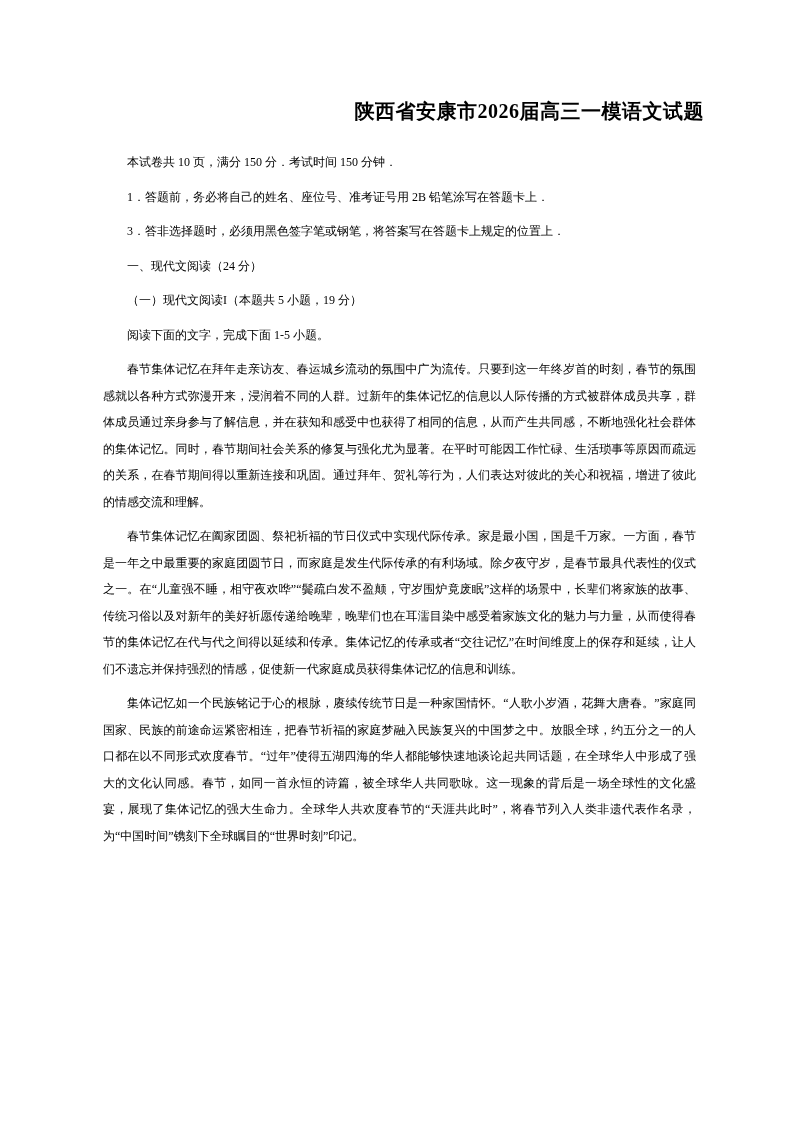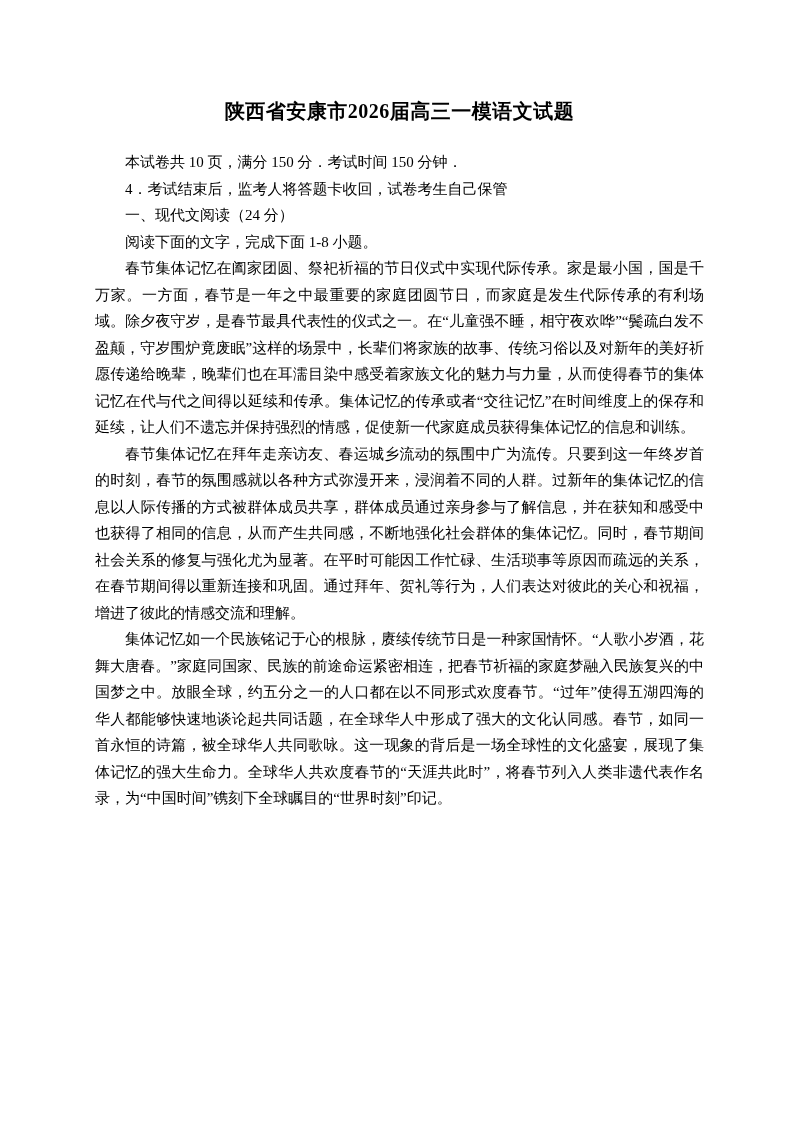--- a/index.html
+++ b/index.html
@@ -13,44 +13,46 @@
     height: 1123px;
     background: #ffffff;
     box-sizing: border-box;
     padding: 98px 90px 40px 95px;
     overflow: hidden;
     font-family: "Liberation Serif", "DejaVu Serif", serif;
     color: #000000;
   }
   .doc-title {
     margin: 0 0 24px 0;
-    text-align: center;
+    text-align: right;
     font-size: 20px;
     font-weight: bold;
     letter-spacing: 0.5px;
     font-family: "Liberation Serif", "DejaVu Serif", serif;
   }
   .para {
-    margin: 0;
-    font-size: 15px;
+    margin: 8px;
+    font-size: 12px;
     line-height: 26.5px;
     text-align: justify;
     text-indent: 2em;
     word-break: break-all;
   }
 </style>
 </head>
 <body>
 
 <div class="page">
   <h1 class="doc-title">陕西省安康市2026届高三一模语文试题</h1>
 
   <p class="para">本试卷共 10 页，满分 150 分．考试时间 150 分钟．</p>
-  <p class="para">4．考试结束后，监考人将答题卡收回，试卷考生自己保管</p>
+  <p class="para">1．答题前，务必将自己的姓名、座位号、准考证号用 2B 铅笔涂写在答题卡上．</p>
+  <p class="para">3．答非选择题时，必须用黑色签字笔或钢笔，将答案写在答题卡上规定的位置上．</p>
 
   <p class="para">一、现代文阅读（24 分）</p>
-  <p class="para">阅读下面的文字，完成下面 1-8 小题。</p>
+  <p class="para">（一）现代文阅读I（本题共 5 小题，19 分）</p>
+  <p class="para">阅读下面的文字，完成下面 1-5 小题。</p>
 
+  <p class="para">春节集体记忆在拜年走亲访友、春运城乡流动的氛围中广为流传。只要到这一年终岁首的时刻，春节的氛围感就以各种方式弥漫开来，浸润着不同的人群。过新年的集体记忆的信息以人际传播的方式被群体成员共享，群体成员通过亲身参与了解信息，并在获知和感受中也获得了相同的信息，从而产生共同感，不断地强化社会群体的集体记忆。同时，春节期间社会关系的修复与强化尤为显著。在平时可能因工作忙碌、生活琐事等原因而疏远的关系，在春节期间得以重新连接和巩固。通过拜年、贺礼等行为，人们表达对彼此的关心和祝福，增进了彼此的情感交流和理解。</p>
   <p class="para">春节集体记忆在阖家团圆、祭祀祈福的节日仪式中实现代际传承。家是最小国，国是千万家。一方面，春节是一年之中最重要的家庭团圆节日，而家庭是发生代际传承的有利场域。除夕夜守岁，是春节最具代表性的仪式之一。在“儿童强不睡，相守夜欢哗”“鬓疏白发不盈颠，守岁围炉竟废眠”这样的场景中，长辈们将家族的故事、传统习俗以及对新年的美好祈愿传递给晚辈，晚辈们也在耳濡目染中感受着家族文化的魅力与力量，从而使得春节的集体记忆在代与代之间得以延续和传承。集体记忆的传承或者“交往记忆”在时间维度上的保存和延续，让人们不遗忘并保持强烈的情感，促使新一代家庭成员获得集体记忆的信息和训练。</p>
-  <p class="para">春节集体记忆在拜年走亲访友、春运城乡流动的氛围中广为流传。只要到这一年终岁首的时刻，春节的氛围感就以各种方式弥漫开来，浸润着不同的人群。过新年的集体记忆的信息以人际传播的方式被群体成员共享，群体成员通过亲身参与了解信息，并在获知和感受中也获得了相同的信息，从而产生共同感，不断地强化社会群体的集体记忆。同时，春节期间社会关系的修复与强化尤为显著。在平时可能因工作忙碌、生活琐事等原因而疏远的关系，在春节期间得以重新连接和巩固。通过拜年、贺礼等行为，人们表达对彼此的关心和祝福，增进了彼此的情感交流和理解。</p>
   <p class="para">集体记忆如一个民族铭记于心的根脉，赓续传统节日是一种家国情怀。“人歌小岁酒，花舞大唐春。”家庭同国家、民族的前途命运紧密相连，把春节祈福的家庭梦融入民族复兴的中国梦之中。放眼全球，约五分之一的人口都在以不同形式欢度春节。“过年”使得五湖四海的华人都能够快速地谈论起共同话题，在全球华人中形成了强大的文化认同感。春节，如同一首永恒的诗篇，被全球华人共同歌咏。这一现象的背后是一场全球性的文化盛宴，展现了集体记忆的强大生命力。全球华人共欢度春节的“天涯共此时”，将春节列入人类非遗代表作名录，为“中国时间”镌刻下全球瞩目的“世界时刻”印记。</p>
 
 </div>
 
 </body></html>

